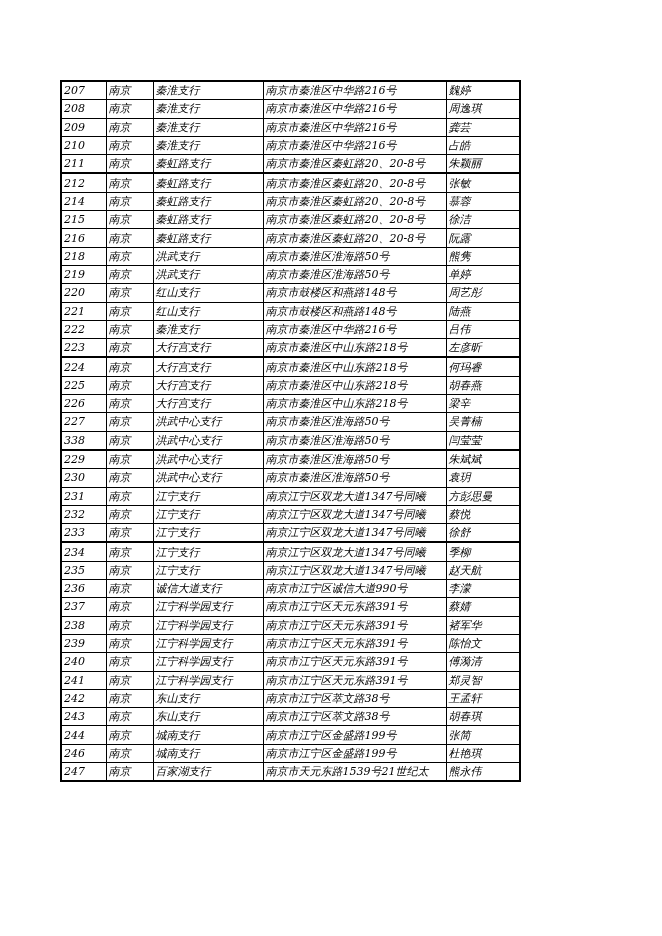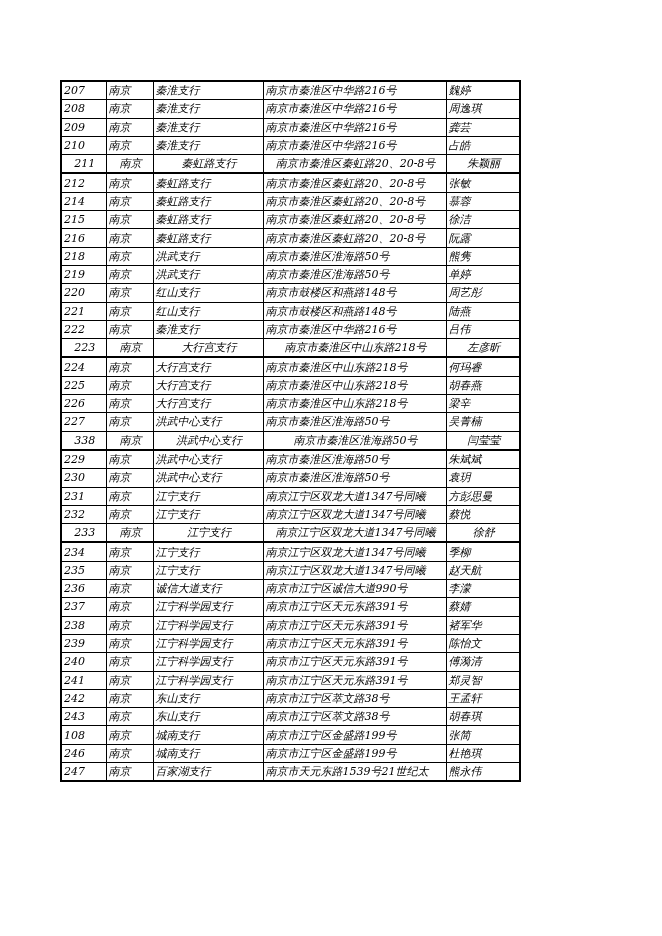--- a/index.html
+++ b/index.html
@@ -6,21 +6,21 @@
   body { width: 662px; height: 936px; position: relative; overflow: hidden;
          font-family: "DejaVu Serif", "Liberation Serif", serif; color: #000; }
   .sheet { position: absolute; left: 60px; top: 80px; font-style: italic; }
   table { border-collapse: collapse; table-layout: fixed; width: 459px;
           border: 2px solid #000; }
   col.c0 { width: 45px; } col.c1 { width: 47px; } col.c2 { width: 110px; }
   col.c3 { width: 183px; } col.c4 { width: 74px; }
   td { border: 1px solid #000; height: 17.3px; padding: 0 0 0 2px;
        font-size: 11px; line-height: 17px; white-space: nowrap; overflow: hidden;
        vertical-align: middle; }
-  tr.thick td { border-bottom: 2px solid #000; text-align: center; }
+  tr.thick td { border-bottom: 2px solid #000; }
 </style>
 </head>
 <body>
 
 <div class="sheet">
   <table>
     <colgroup>
         <col class="c0">
         <col class="c1">
         <col class="c2">
@@ -267,21 +267,21 @@
           <td>王孟轩</td>
         </tr>
         <tr>
           <td>243</td>
           <td>南京</td>
           <td>东山支行</td>
           <td>南京市江宁区萃文路38号</td>
           <td>胡春琪</td>
         </tr>
         <tr>
-          <td>108</td>
+          <td>244</td>
           <td>南京</td>
           <td>城南支行</td>
           <td>南京市江宁区金盛路199号</td>
           <td>张简</td>
         </tr>
         <tr>
           <td>246</td>
           <td>南京</td>
           <td>城南支行</td>
           <td>南京市江宁区金盛路199号</td>

